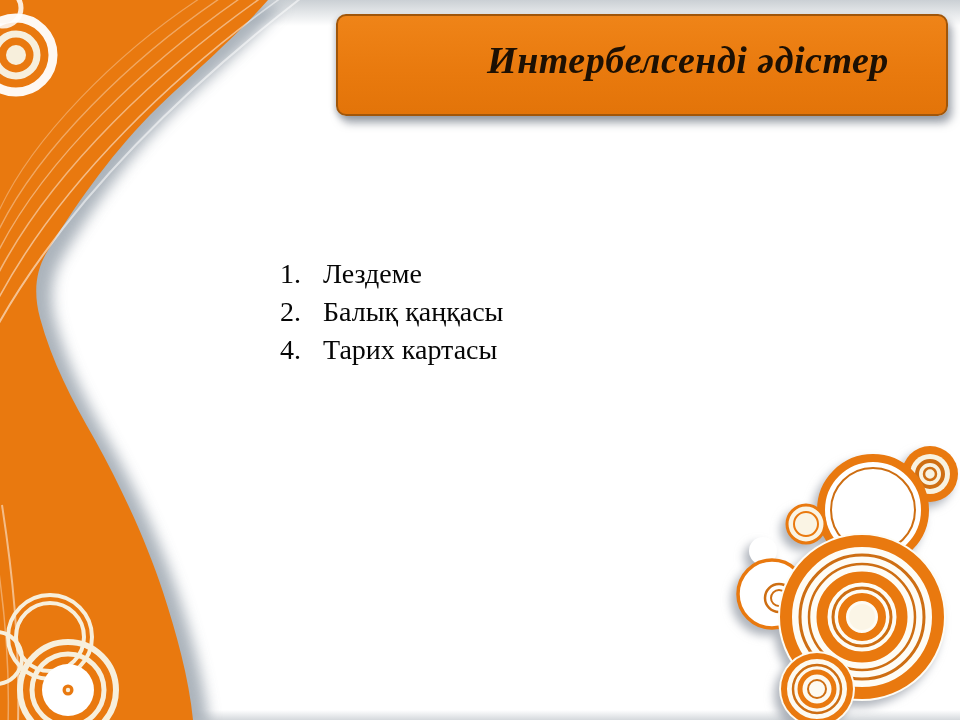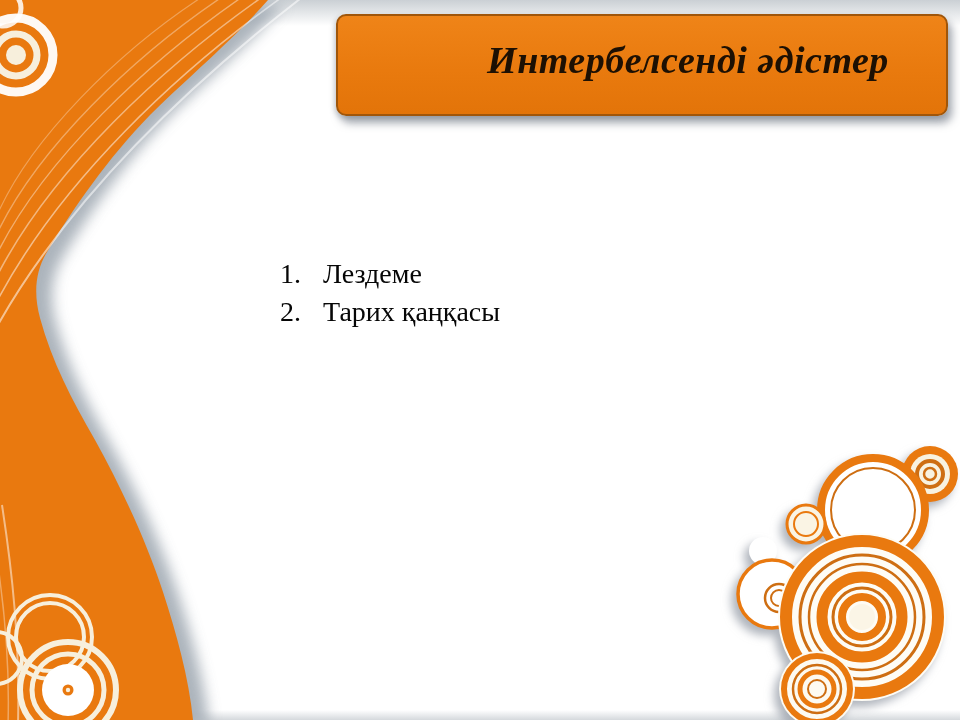--- a/index.html
+++ b/index.html
@@ -158,17 +158,20 @@
 
   <div class="title-bar">
     <span class="title-text">Интербелсенді әдістер</span>
   </div>
 
   <div class="method-list">
     <div class="list-line">
       <span>1.</span><span class="num-gap"></span><span>Лездеме</span>
     </div>
     <div class="list-line">
-      <span>2.</span><span class="num-gap"></span><span>Тарих қаңқасы</span>
+      <span>2.</span><span class="num-gap"></span><span>Балық қаңқасы</span>
+    </div>
+    <div class="list-line">
+      <span>4.</span><span class="num-gap"></span><span>Тарих картасы</span>
     </div>
   </div>
 
 </div>
 
 </body></html>

